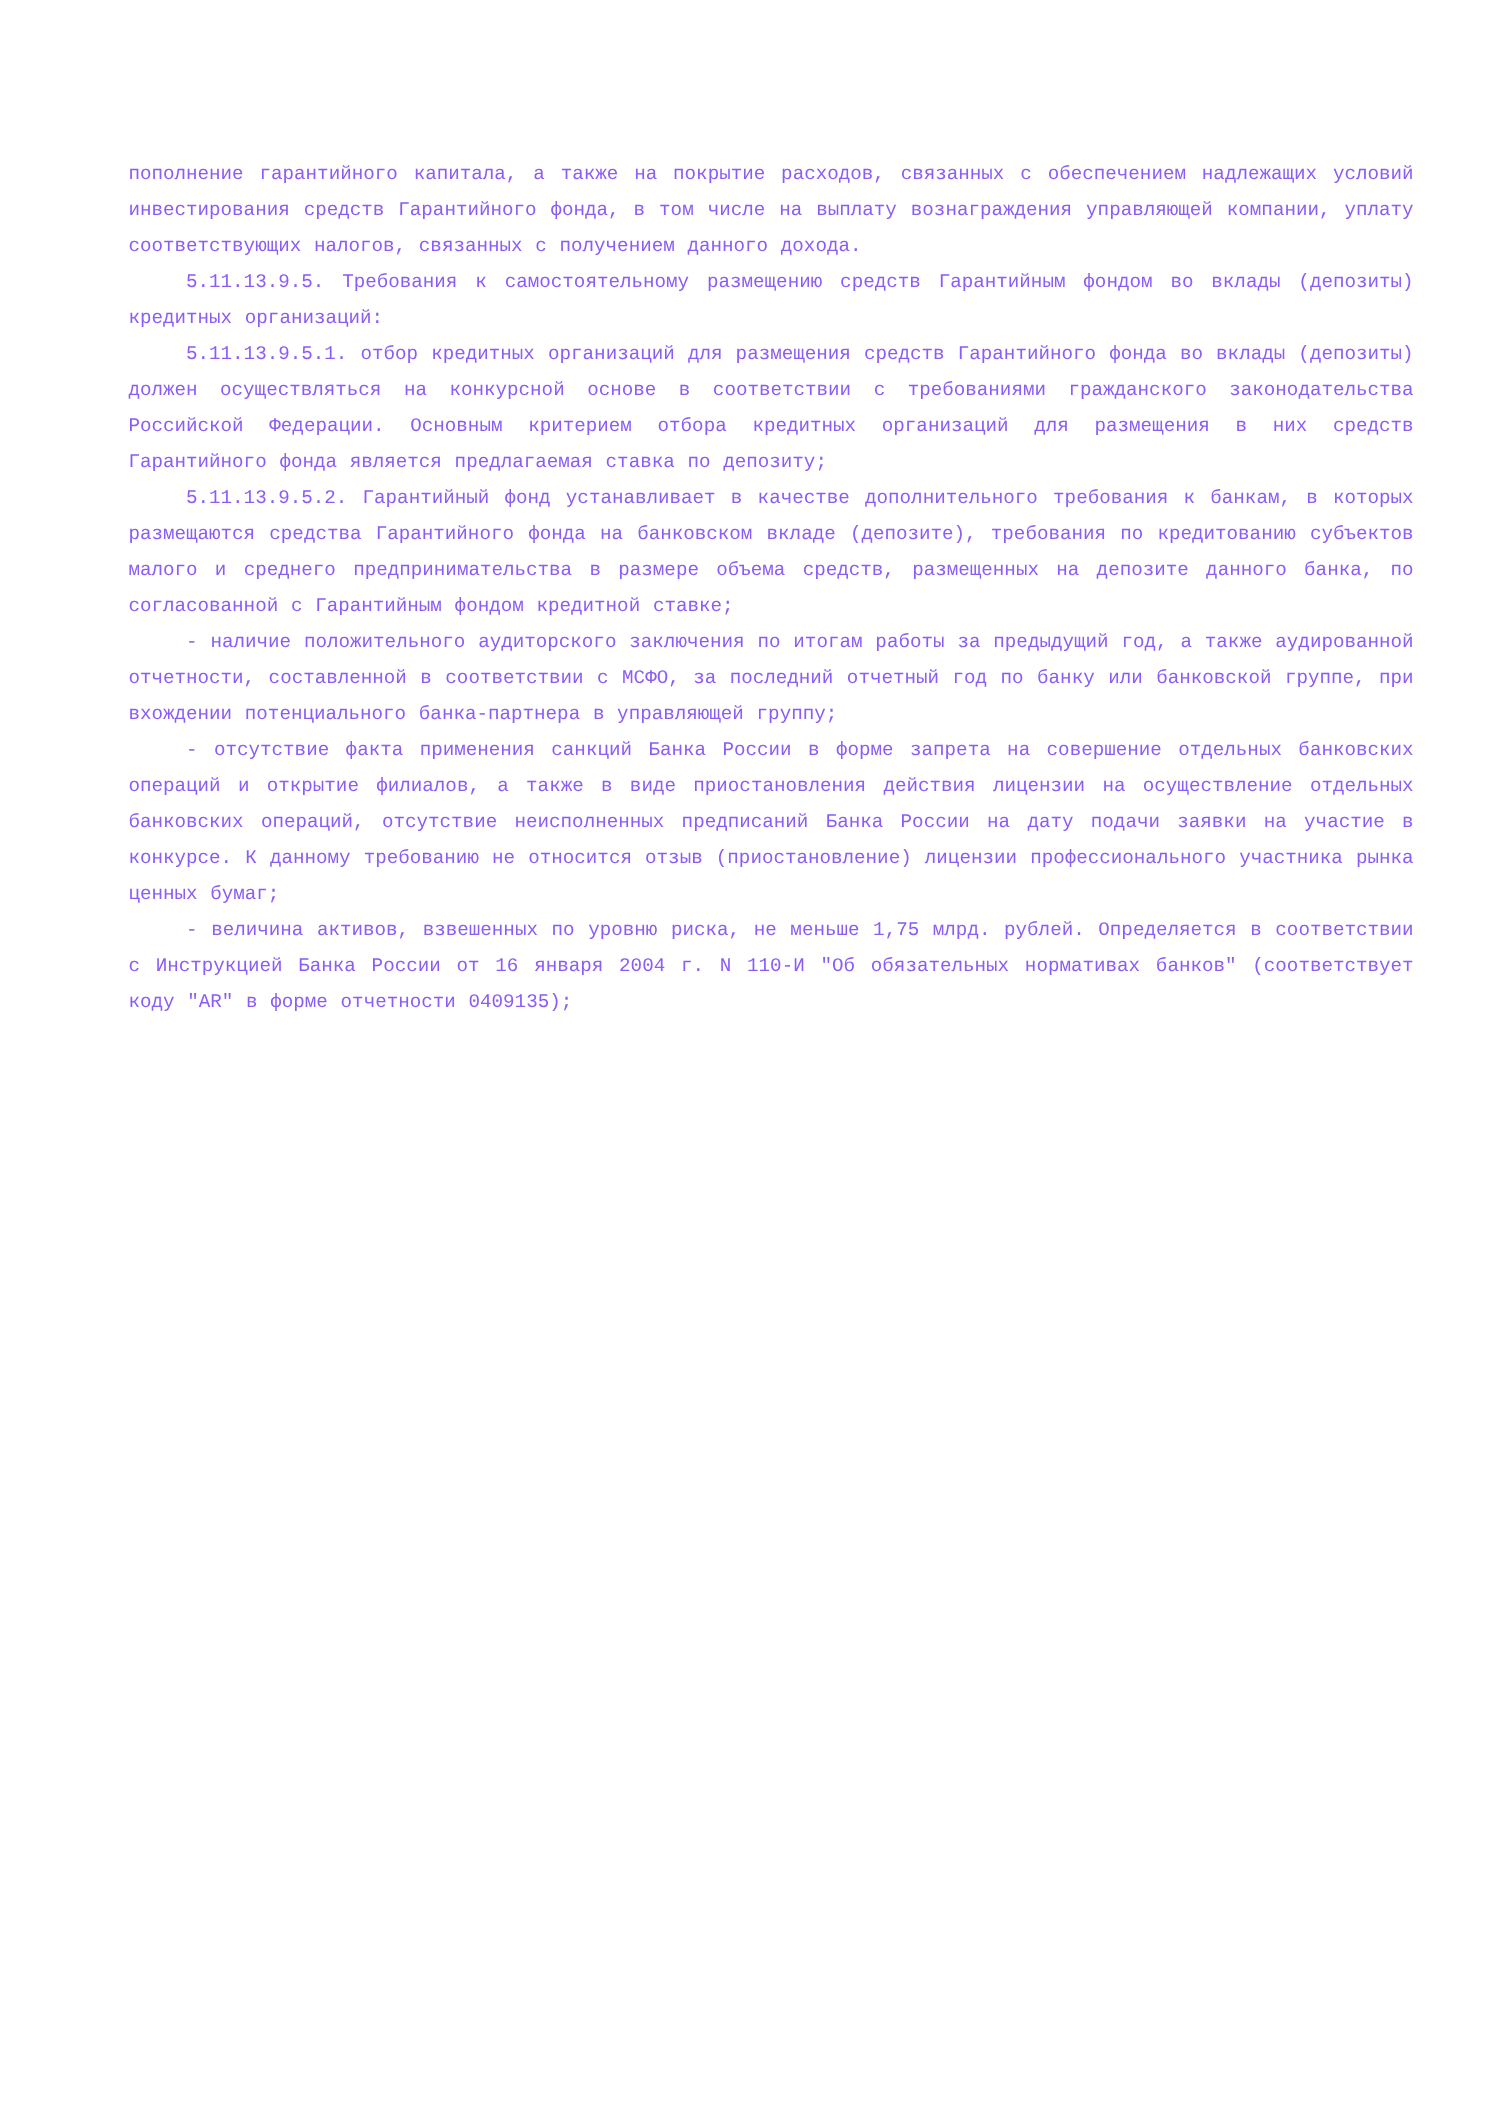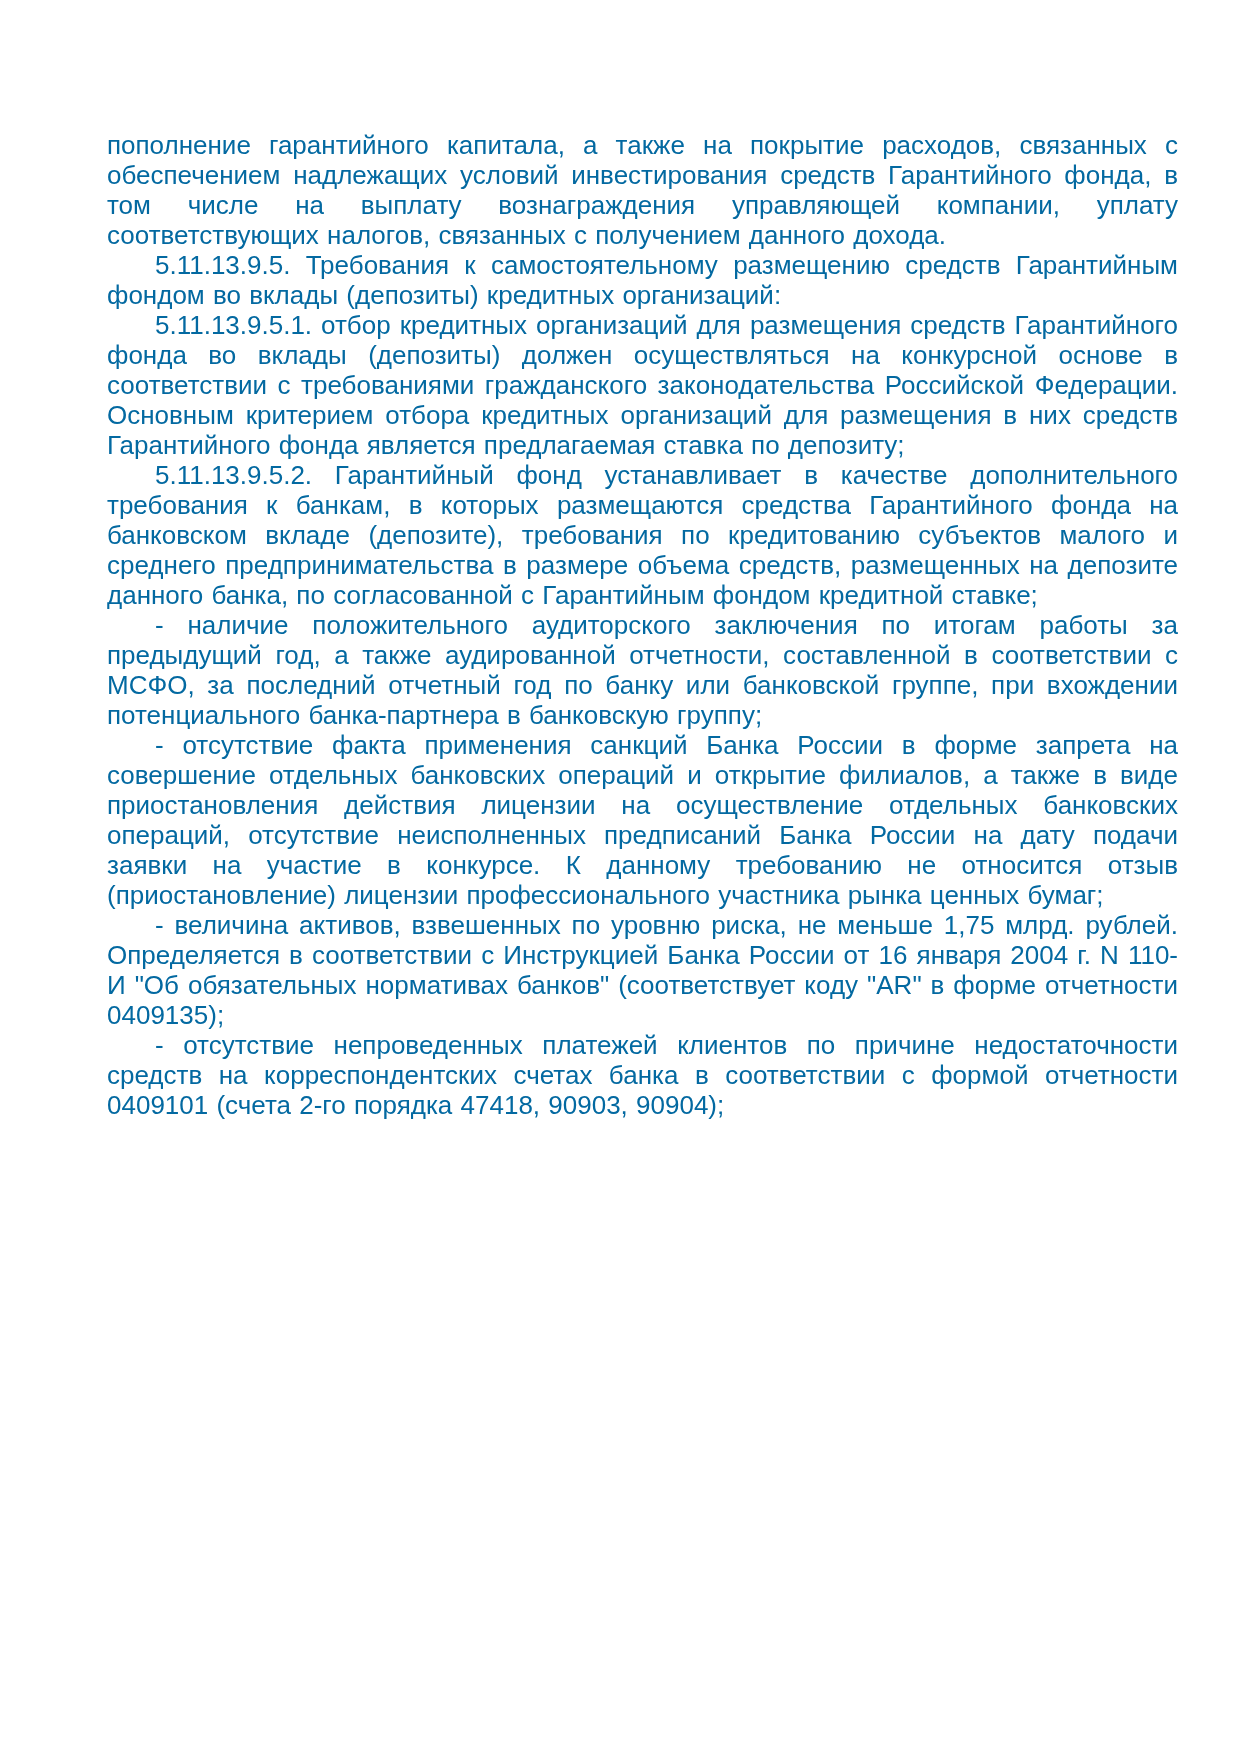--- a/index.html
+++ b/index.html
@@ -12,24 +12,24 @@
     width: 1240px;
     height: 1754px;
     background: #ffffff;
     overflow: hidden;
   }
   .text-block {
     position: absolute;
     left: 107px;
     top: 130px;
     width: 1071px;
-    font-family: Liberation Sans, sans-serif;
-    font-size: 26px;
+    font-family: Liberation Mono, monospace;
+    font-size: 16px;
     line-height: 30px;
-    color: #0369a1;
+    color: #8b5cf6;
   }
   .para {
     margin: 0;
     padding: 0;
     text-align: justify;
     text-indent: 48px;
     word-spacing: 1px;
   }
   .para + .para {
   }
@@ -39,18 +39,17 @@
 </style>
 </head>
 <body>
 
 <div class="page">
   <div class="text-block">
     <p class="para no-indent">пополнение гарантийного капитала, а также на покрытие расходов, связанных с обеспечением надлежащих условий инвестирования средств Гарантийного фонда, в том числе на выплату вознаграждения управляющей компании, уплату соответствующих налогов, связанных с получением данного дохода.</p>
     <p class="para">5.11.13.9.5. Требования к самостоятельному размещению средств Гарантийным фондом во вклады (депозиты) кредитных организаций:</p>
     <p class="para">5.11.13.9.5.1. отбор кредитных организаций для размещения средств Гарантийного фонда во вклады (депозиты) должен осуществляться на конкурсной основе в соответствии с требованиями гражданского законодательства Российской Федерации. Основным критерием отбора кредитных организаций для размещения в них средств Гарантийного фонда является предлагаемая ставка по депозиту;</p>
     <p class="para">5.11.13.9.5.2. Гарантийный фонд устанавливает в качестве дополнительного требования к банкам, в которых размещаются средства Гарантийного фонда на банковском вкладе (депозите), требования по кредитованию субъектов малого и среднего предпринимательства в размере объема средств, размещенных на депозите данного банка, по согласованной с Гарантийным фондом кредитной ставке;</p>
-    <p class="para">- наличие положительного аудиторского заключения по итогам работы за предыдущий год, а также аудированной отчетности, составленной в соответствии с МСФО, за последний отчетный год по банку или банковской группе, при вхождении потенциального банка-партнера в банковскую группу;</p>
+    <p class="para">- наличие положительного аудиторского заключения по итогам работы за предыдущий год, а также аудированной отчетности, составленной в соответствии с МСФО, за последний отчетный год по банку или банковской группе, при вхождении потенциального банка-партнера в управляющей группу;</p>
     <p class="para">- отсутствие факта применения санкций Банка России в форме запрета на совершение отдельных банковских операций и открытие филиалов, а также в виде приостановления действия лицензии на осуществление отдельных банковских операций, отсутствие неисполненных предписаний Банка России на дату подачи заявки на участие в конкурсе. К данному требованию не относится отзыв (приостановление) лицензии профессионального участника рынка ценных бумаг;</p>
     <p class="para">- величина активов, взвешенных по уровню риска, не меньше 1,75 млрд. рублей. Определяется в соответствии с Инструкцией Банка России от 16 января 2004 г. N 110-И "Об обязательных нормативах банков" (соответствует коду "AR" в форме отчетности 0409135);</p>
-    <p class="para">- отсутствие непроведенных платежей клиентов по причине недостаточности средств на корреспондентских счетах банка в соответствии с формой отчетности 0409101 (счета 2-го порядка 47418, 90903, 90904);</p>
   </div>
 </div>
 
 </body></html>

